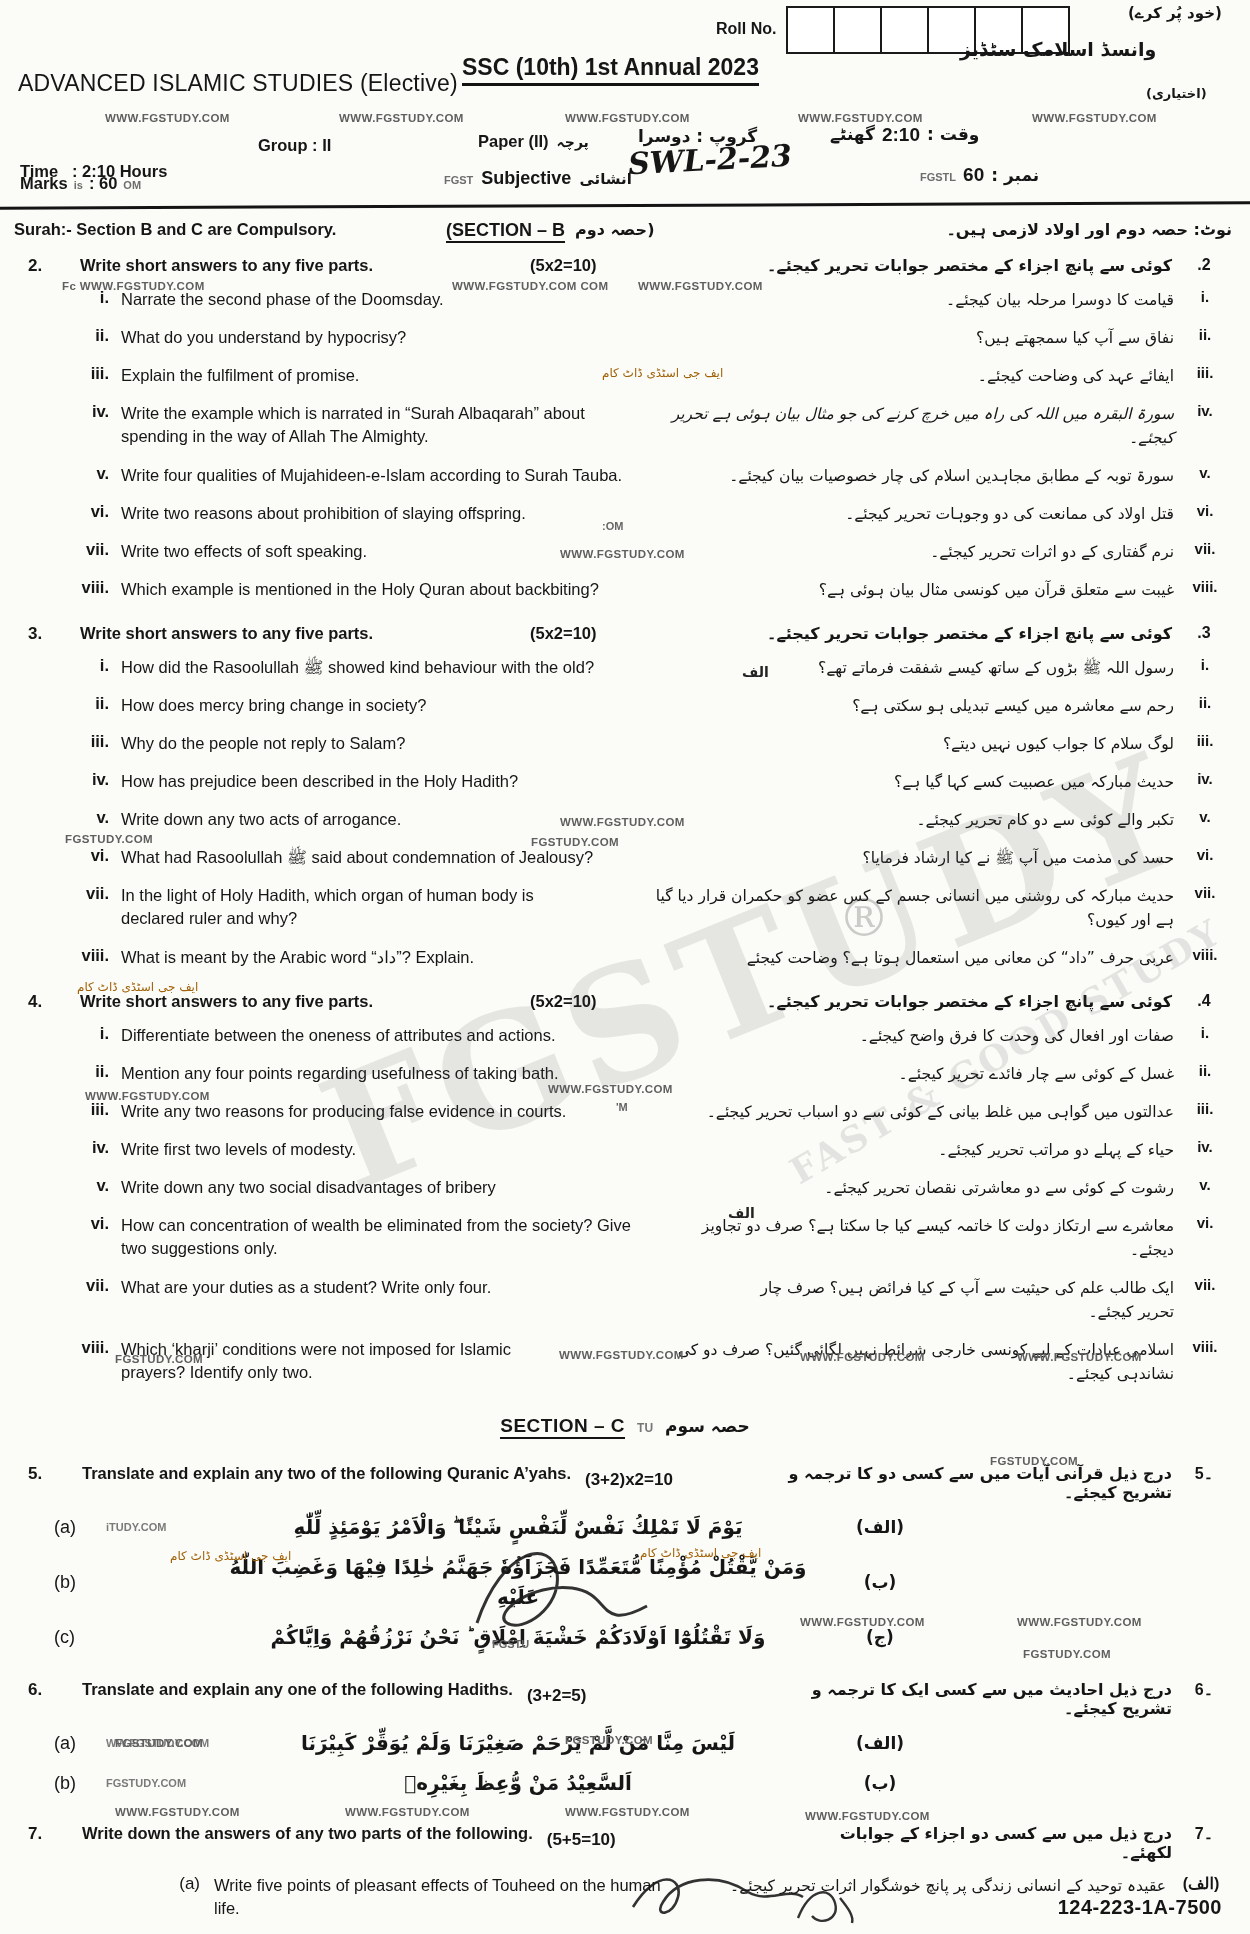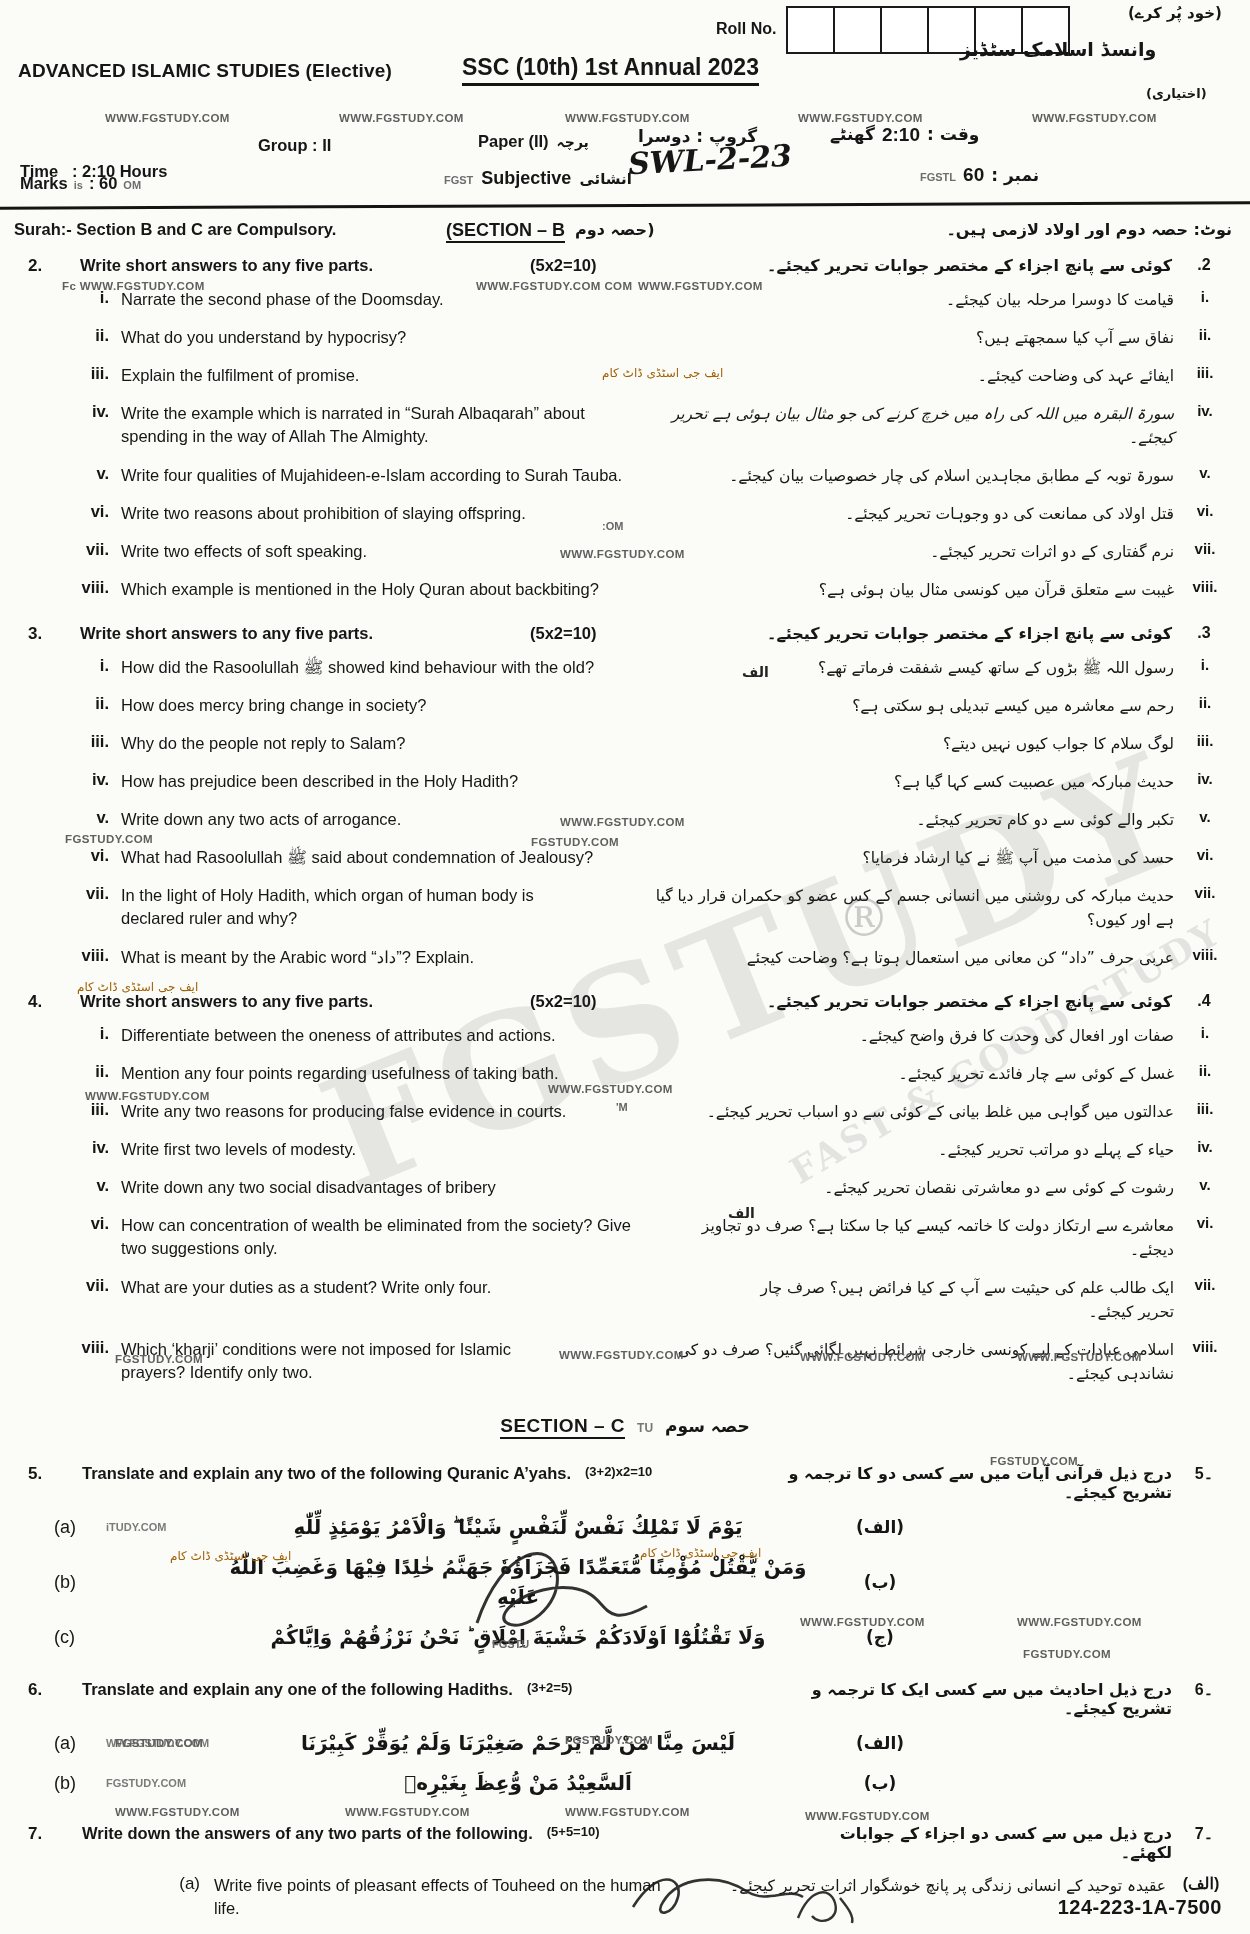--- a/index.html
+++ b/index.html
@@ -7,21 +7,21 @@
         font-family:"Liberation Sans",sans-serif;color:#161616;overflow:hidden;}
   .ur{font-family:"DejaVu Sans",sans-serif;direction:rtl;}
   
   header{position:relative;height:208px;}
   .abs{position:absolute;}
   .roll-label{left:716px;top:20px;font-weight:bold;font-size:16px;}
   .roll-boxes{left:788px;top:6px;display:flex;}
   .roll-box{width:45px;height:44px;border:2px solid #1a1a1a;margin-left:-2px;background:#fff;}
   .fill-note{left:1128px;top:4px;font-size:15px;font-weight:bold;}
   .subject-ur{left:960px;top:38px;font-size:19px;font-weight:bold;}
-  .title-en{left:18px;top:60px;font-size:19px;font-weight:bold;letter-spacing:.2px;}
+  .title-en{left:18px;top:70px;font-size:23px;font-weight:normal;letter-spacing:.2px;}
   .title-center{left:462px;top:54px;font-size:23px;font-weight:bold;border-bottom:3px solid #141414;padding-bottom:2px;}
   .elective-ur{left:1146px;top:86px;font-size:13px;font-weight:bold;}
   .meta{font-size:16.5px;font-weight:bold;}
   .m-time{left:20px;top:138px;margin-top:24px;}
   .m-group{left:258px;top:136px;}
   .m-paper{left:478px;top:132px;display:flex;gap:8px;align-items:baseline;}
   .m-group-ur{left:638px;top:126px;font-size:17px;}
   .m-time-ur{left:830px;top:124px;font-size:17px;display:flex;gap:7px;direction:rtl;}
   .m-marks{left:20px;top:174px;display:flex;gap:6px;align-items:baseline;}
   .m-subj{left:444px;top:168px;display:flex;gap:8px;align-items:baseline;}
@@ -47,21 +47,21 @@
   .rn{width:95px;padding-right:12px;flex:none;text-align:right;font-size:16.5px;font-weight:bold;}
   .en{width:520px;flex:none;font-size:16.5px;line-height:23px;}
   .p-ur{margin-left:auto;font-size:15.5px;line-height:24px;text-align:right;max-width:470px;}
   .urn{width:62px;flex:none;text-align:center;font-size:15px;font-weight:bold;direction:ltr;}
   
   .sec-c-row{display:flex;justify-content:center;align-items:baseline;gap:12px;margin-top:16px;padding:6px 0;}
   .sec-c{font-size:19px;font-weight:bold;border-bottom:2.5px solid #141414;letter-spacing:.5px;}
   .sec-c-ur{font-size:17px;font-weight:bold;}
   .wm-inline{font-size:12px;color:#777;font-weight:bold;}
   .qc-text{font-size:16.5px;font-weight:bold;margin-left:2px;}
-  .qc-marks{font-size:13px;font-weight:bold;margin-left:14px;}
+  .qc-marks{font-size:17px;font-weight:bold;margin-left:14px;margin-top:6px;}
   .ayah-row{display:flex;align-items:center;padding:5px 0 5px 40px;}
   .alabel{width:52px;flex:none;font-size:18px;}
   .awm{width:112px;flex:none;font-size:11px;color:#7a7a7a;font-weight:bold;}
   .atext{width:600px;flex:none;text-align:center;font-family:"DejaVu Sans",sans-serif;direction:rtl;
          font-size:20px;font-weight:bold;line-height:30px;}
   .aurl{width:124px;flex:none;text-align:center;font-family:"DejaVu Sans",sans-serif;direction:rtl;
         font-size:17px;font-weight:bold;}
   .p7{display:flex;align-items:flex-start;padding:7px 0;}
   .plabel{width:186px;padding-right:14px;flex:none;text-align:right;font-size:17px;}
   .p7 .en{width:470px;}
@@ -405,21 +405,21 @@
 
   <div class="wm-layer">
 
     <span class="wm" style="left:105px;top:112px;">WWW.FGSTUDY.COM</span>
     <span class="wm" style="left:339px;top:112px;">WWW.FGSTUDY.COM</span>
     <span class="wm" style="left:565px;top:112px;">WWW.FGSTUDY.COM</span>
     <span class="wm" style="left:798px;top:112px;">WWW.FGSTUDY.COM</span>
     <span class="wm" style="left:1032px;top:112px;">WWW.FGSTUDY.COM</span>
 
     <span class="wm" style="left:62px;top:280px;">Fc WWW.FGSTUDY.COM</span>
-    <span class="wm" style="left:476px;top:280px;">WWW.FGSTUDY.COM  COM</span>
+    <span class="wm" style="left:452px;top:280px;">WWW.FGSTUDY.COM  COM</span>
     <span class="wm" style="left:638px;top:280px;">WWW.FGSTUDY.COM</span>
 
     <span class="wm" style="left:560px;top:548px;">WWW.FGSTUDY.COM</span>
     <span class="wm" style="left:65px;top:833px;">FGSTUDY.COM</span>
     <span class="wm" style="left:560px;top:816px;">WWW.FGSTUDY.COM</span>
     <span class="wm" style="left:531px;top:836px;">FGSTUDY.COM</span>
     <span class="wm" style="left:85px;top:1090px;">WWW.FGSTUDY.COM</span>
     <span class="wm" style="left:548px;top:1083px;">WWW.FGSTUDY.COM</span>
     <span class="wm" style="left:115px;top:1353px;">FGSTUDY.COM</span>
     <span class="wm" style="left:559px;top:1349px;">WWW.FGSTUDY.COM</span>

